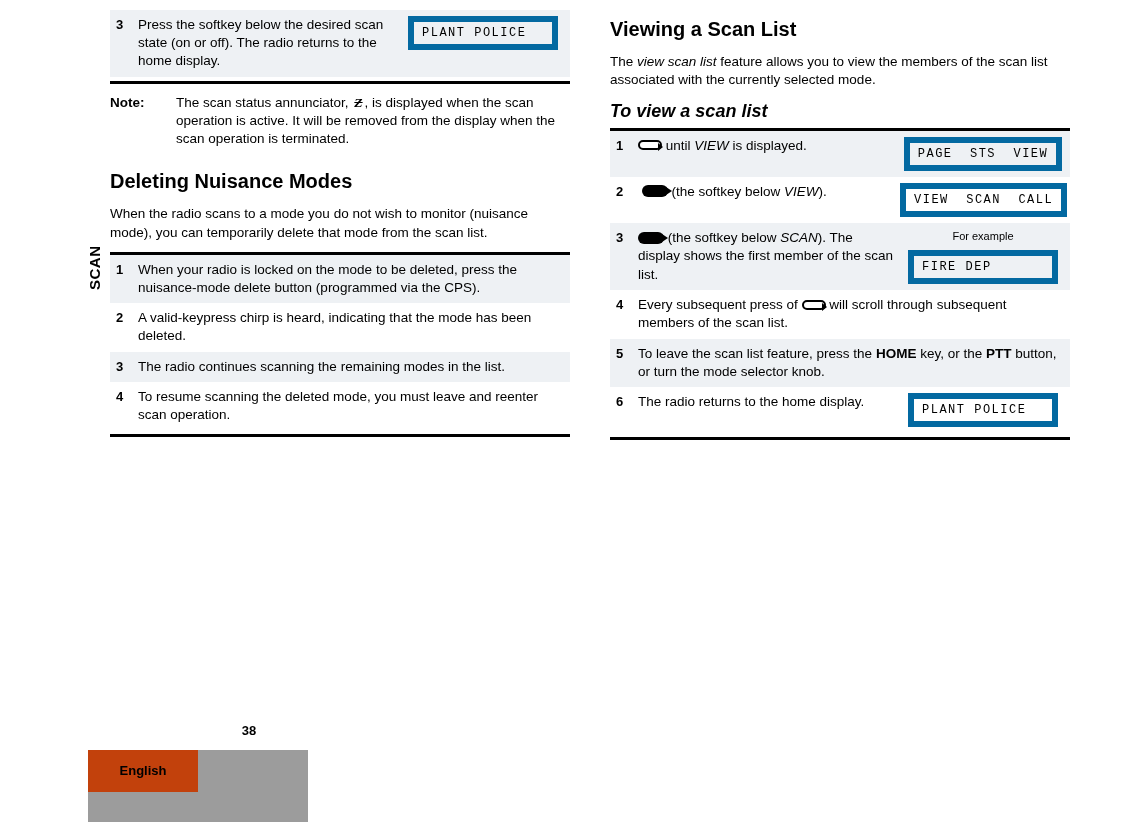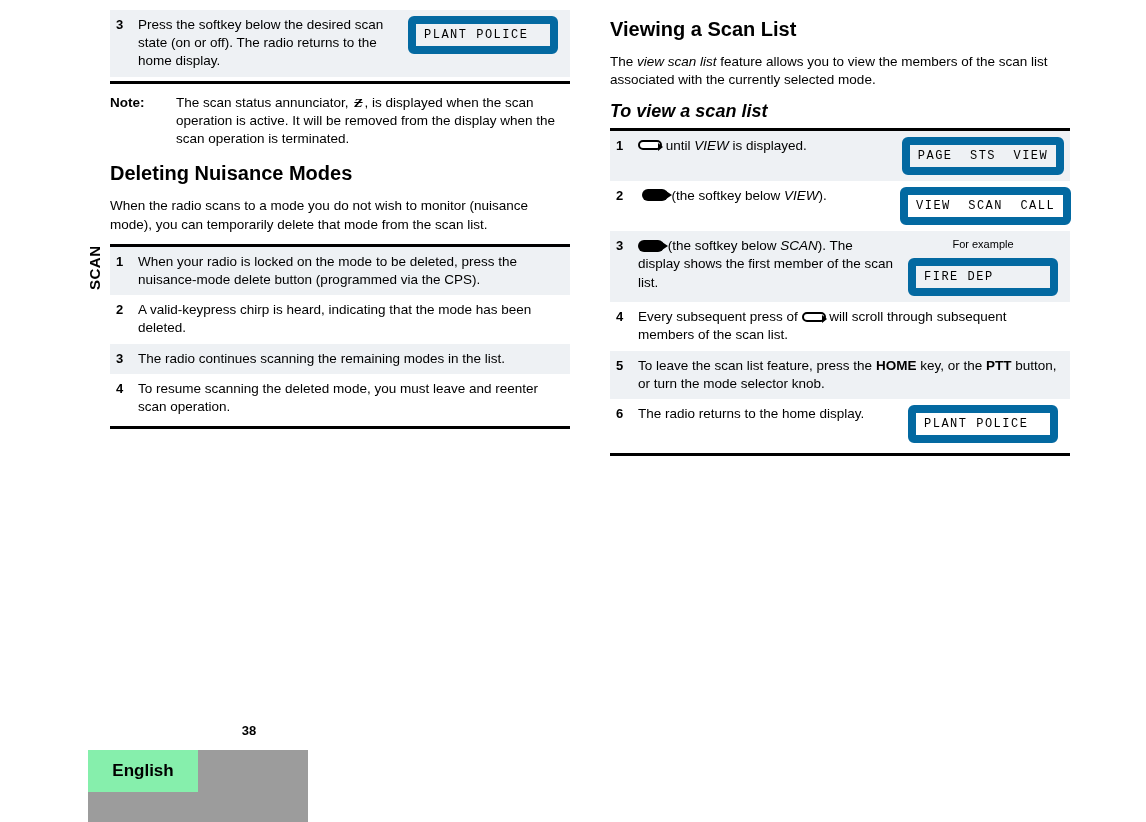--- a/index.html
+++ b/index.html
@@ -35,27 +35,27 @@
     padding-left: 22px;
     margin-bottom: 10px;
     text-align: center;
   }
   .lang-block {
     display: flex;
   }
   .lang-white {
     width: 110px;
     height: 42px;
-    background: #86efac;
+    background: #c2410c;
     color: #000;
     display: flex;
     align-items: center;
     justify-content: center;
     font-weight: bold;
-    font-size: 17px;
+    font-size: 13px;
   }
   .lang-gray {
     width: 110px;
     height: 42px;
     background: #9c9c9c;
   }
   .gray-strip {
     height: 30px;
     width: 220px;
     background: #9c9c9c;
@@ -80,42 +80,42 @@
   .step-text {
     flex: 1;
     padding: 6px 6px 6px 0;
   }
   .step-side {
     width: 170px;
     padding: 6px 4px 6px 0;
     text-align: center;
   }
   .lcd {
-    border: 8px solid #0369a1;
-    border-radius: 6px;
+    border: 6px solid #0369a1;
+    border-radius: 0;
     padding: 3px 8px;
     font-family: "OCR A Std", "Courier New", monospace;
     letter-spacing: 1.5px;
     font-size: 12px;
     display: inline-block;
     min-width: 150px;
     text-align: left;
     white-space: pre;
   }
   .rule-thick {
     border: 0;
     border-top: 3px solid #000;
     margin: 4px 0 10px 0;
   }
   .rule-thick-top {
     border: 0;
     border-top: 3px solid #000;
     margin: 2px 0 0 0;
   }
-  .note-row { display: flex; margin: 6px 0 12px 0; }
+  .note-row { display: flex; margin: 6px 0 20px 0; }
   .note-label { font-weight: bold; width: 66px; padding-right: 8px; }
   .note-body { flex: 1; }
   h3.sub { font-size: 20px; font-weight: bold; margin: 6px 0 10px 0; }
   p.body { margin: 0 0 10px 0; }
   .proc-title { font-style: italic; font-weight: bold; margin: 6px 0 4px 0; font-size: 18px;}
   .italic { font-style: italic; }
   .bold { font-weight: bold; }
   .icon-z {
     display: inline-block;
     font-weight: bold;

